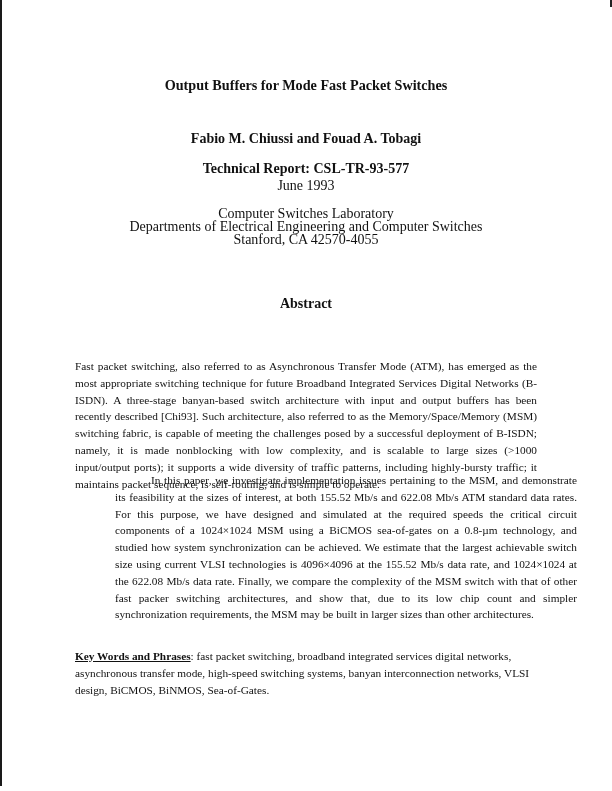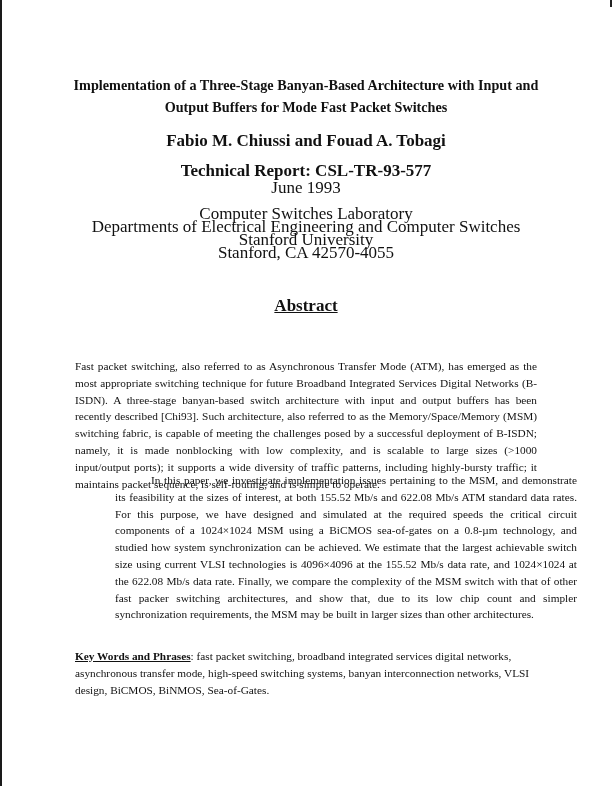--- a/index.html
+++ b/index.html
@@ -7,54 +7,52 @@
     width: 612px; height: 791px; position: relative; overflow: hidden;
     background: #ffffff; color: #111;
     font-family: "Liberation Serif", "DejaVu Serif", serif;
   }
   .left-edge { position: absolute; left: 0; top: 0; width: 2px; height: 786px; background: #1a1a1a; }
   .corner-mark { position: absolute; left: 610px; top: 0; width: 2px; height: 7px; background: #222; }
   .title {
     position: absolute; left: 60px; width: 492px; top: 74px;
     text-align: center; font-weight: bold; font-size: 14.2px; line-height: 22px;
   }
-  .center { position: absolute; left: 60px; width: 492px; text-align: center; font-size: 17px; }
+  .center { position: absolute; left: 60px; width: 492px; text-align: center; font-size: 14px; }
   .authors { top: 131px; font-weight: bold; }
   .report { top: 161px; font-weight: bold; }
   .date { top: 178px; }
   .affil { top: 207px; line-height: 13px; }
-  .abstract-head { top: 296px; font-weight: bold; text-decoration: underline; }
+  .abstract-head { top: 296px; font-weight: bold; }
   .para {
     position: absolute; left: 75px; width: 462px;
     font-size: 11.3px; line-height: 16.8px; text-align: justify;
   }
   .p1 { top: 321px; margin-top: 37px; }
   .p2 { top: 472px; text-indent: 36px; margin-left: 40px; }
   .kw { top: 648px; text-align: left; }
   .kw-head { font-weight: bold; text-decoration: underline; }
 </style>
 </head>
 <body>
 
 <div class="left-edge"></div>
 <div class="corner-mark"></div>
 
 <div class="title">
-  <div>Implementation of a Three-Stage Banyan-Based Architecture with Input and</div>
   <div>Output Buffers for Mode Fast Packet Switches</div>
 </div>
 
 <div class="center authors">Fabio M. Chiussi and Fouad A. Tobagi</div>
 <div class="center report">Technical Report: CSL-TR-93-577</div>
 <div class="center date">June 1993</div>
 
 <div class="center affil">
   <div>Computer Switches Laboratory</div>
   <div>Departments of Electrical Engineering and Computer Switches</div>
-  <div>Stanford University</div>
   <div>Stanford, CA 42570-4055</div>
 </div>
 
 <div class="center abstract-head">Abstract</div>
 
 <div class="para p1">Fast packet switching, also referred to as Asynchronous Transfer Mode (ATM), has emerged as the most appropriate switching technique for future Broadband Integrated Services Digital Networks (B-ISDN). A three-stage banyan-based switch architecture with input and output buffers has been recently described [Chi93]. Such architecture, also referred to as the Memory/Space/Memory (MSM) switching fabric, is capable of meeting the challenges posed by a successful deployment of B-ISDN; namely, it is made nonblocking with low complexity, and is scalable to large sizes (&gt;1000 input/output ports); it supports a wide diversity of traffic patterns, including highly-bursty traffic; it maintains packet sequence, is self-routing, and is simple to operate.</div>
 <div class="para p2">In this paper, we investigate implementation issues pertaining to the MSM, and demonstrate its feasibility at the sizes of interest, at both 155.52 Mb/s and 622.08 Mb/s ATM standard data rates. For this purpose, we have designed and simulated at the required speeds the critical circuit components of a 1024×1024 MSM using a BiCMOS sea-of-gates on a 0.8-µm technology, and studied how system synchronization can be achieved. We estimate that the largest achievable switch size using current VLSI technologies is 4096×4096 at the 155.52 Mb/s data rate, and 1024×1024 at the 622.08 Mb/s data rate. Finally, we compare the complexity of the MSM switch with that of other fast packer switching architectures, and show that, due to its low chip count and simpler synchronization requirements, the MSM may be built in larger sizes than other architectures.</div>
 
 <div class="para kw"><span class="kw-head">Key Words and Phrases</span><span>: fast packet switching, broadband integrated services digital networks, asynchronous transfer mode, high-speed switching systems, banyan interconnection networks, VLSI design, BiCMOS, BiNMOS, Sea-of-Gates.</span></div>
 

